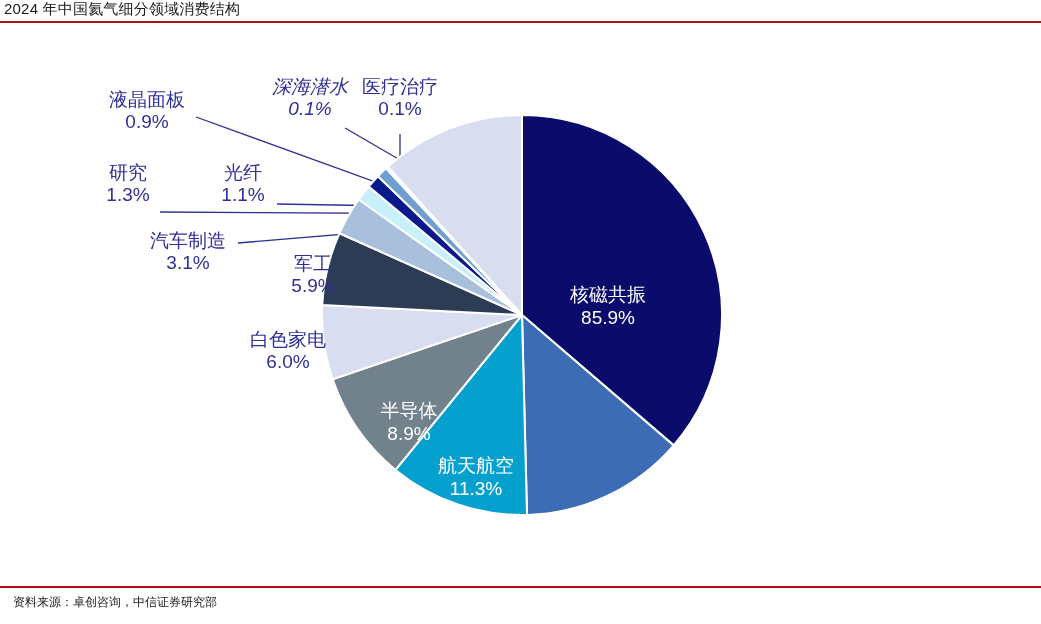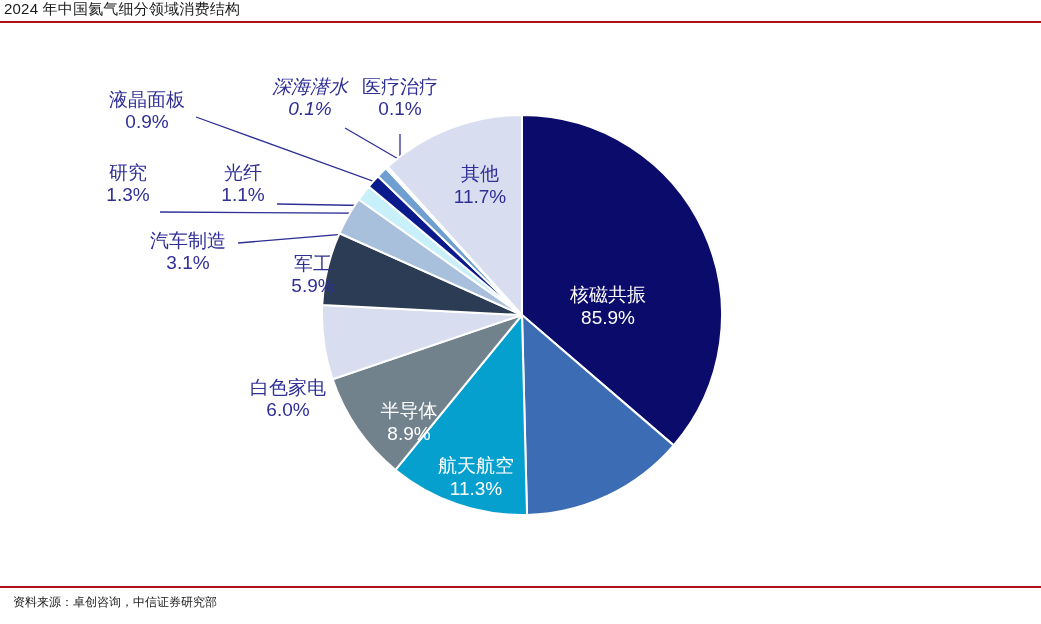--- a/index.html
+++ b/index.html
@@ -140,29 +140,25 @@
     <div class="callout" style="left:136px;top:206px;width:104px;">
       <span>汽车制造</span>
       <span class="pct">3.1%</span>
     </div>
 
     <div class="callout" style="left:279px;top:229px;width:68px;">
       <span>军工</span>
       <span class="pct">5.9%</span>
     </div>
 
-    <div class="callout" style="left:234px;top:305px;width:108px;margin-top:48px;">
+    <div class="callout" style="left:234px;top:305px;width:108px;">
       <span>白色家电</span>
       <span class="pct">6.0%</span>
     </div>
 
-    <div class="inner-label inner-dark" style="left:432px;top:139px;width:96px;">
-      <span>其他</span>
-      <span class="pct">11.7%</span>
-    </div>
 
     <div class="inner-label inner-light" style="left:553px;top:228px;width:110px;">
       <span>核磁共振</span>
       <span class="pct">85.9%</span>
     </div>
 
 
     <div class="inner-label inner-light" style="left:426px;top:399px;width:100px;">
       <span>航天航空</span>
       <span class="pct">11.3%</span>

